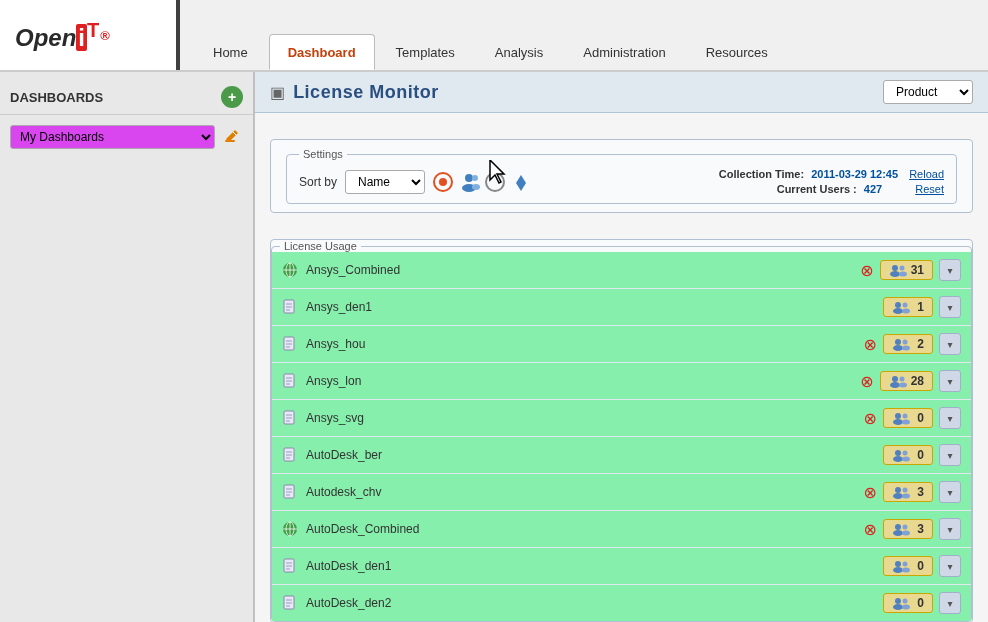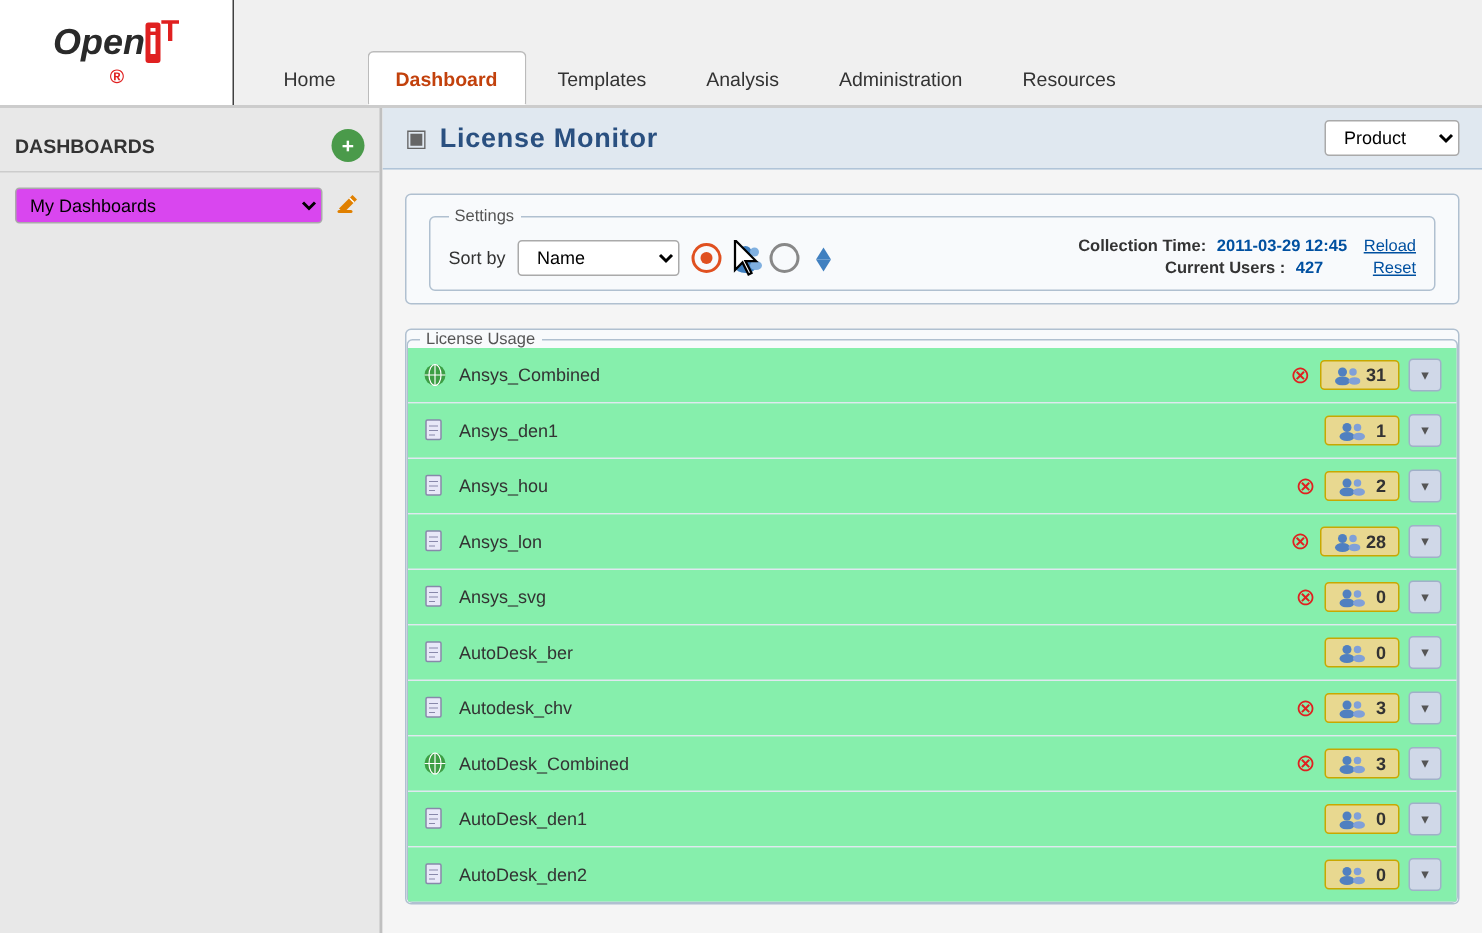--- a/index.html
+++ b/index.html
@@ -1,20 +1,20 @@
 <!DOCTYPE html>
 <html><head>
   <meta charset="utf-8">
   <style>
     * { box-sizing: border-box; margin: 0; padding: 0; }
     body { font-family: Arial, sans-serif; font-size: 12px; background: #d0d0d0; width: 988px; height: 622px; overflow: hidden; }
 
     
     #top-bar { background: #f0f0f0; border-bottom: 2px solid #ccc; display: flex; align-items: stretch; height: 72px; }
-    #logo-area { width: 156px; display: flex; align-items: center; padding: 10px 15px; background: #fff; border-right: 1px solid #404040; flex-direction: column; }
+    #logo-area { width: 180px; display: flex; align-items: center; padding: 10px 15px; background: #fff; border-right: 4px solid #404040; }
 
     #nav { display: flex; align-items: flex-end; padding-left: 14px; flex: 1; }
     .nav-item { padding: 8px 18px; cursor: pointer; font-size: 13px; color: #333; border-top-left-radius: 4px; border-top-right-radius: 4px; border: 1px solid transparent; border-bottom: none; margin-right: 2px; height: 36px; display: flex; align-items: center; }
     .nav-item.active { background: #fff; border-color: #bbb; border-bottom: 1px solid #fff; font-weight: bold; color: #c2410c; }
 
     
     #main { display: flex; height: calc(622px - 72px); }
 
     
     #sidebar { width: 255px; background: #e8e8e8; border-right: 2px solid #c0c0c0; padding: 8px 0; }
@@ -31,21 +31,21 @@
     
     #content-header { background: #e0e8f0; border-bottom: 1px solid #b0c4d8; padding: 8px 15px; display: flex; align-items: center; justify-content: space-between; }
     #page-title-area { display: flex; align-items: center; gap: 8px; }
     #page-icon { color: #666; font-size: 16px; }
     #page-title { font-size: 18px; font-weight: bold; color: #2a5080; letter-spacing: 0.5px; }
     #header-controls { display: flex; align-items: center; gap: 8px; }
     #product-dropdown { padding: 3px 8px; border: 1px solid #aaa; border-radius: 3px; font-size: 12px; background: #fff; cursor: pointer; min-width: 90px; }
     #search-box { padding: 3px 8px; border: 1px solid #aaa; border-radius: 3px; font-size: 12px; width: 160px; color: #999; }
 
     
-    #settings-panel { margin: 16px 15px; border: 1px solid #b0c0d0; border-radius: 4px; background: #f8fafc; padding: 8px 15px; }
+    #settings-panel { margin: 26px 15px; border: 1px solid #b0c0d0; border-radius: 4px; background: #f8fafc; padding: 8px 15px; }
     #settings-row { display: flex; align-items: center; gap: 10px; justify-content: space-between; }
     #sort-row { display: flex; align-items: center; gap: 8px; }
     #sort-label { font-size: 12px; color: #333; }
     #sort-select { padding: 3px 8px; border: 1px solid #aaa; border-radius: 3px; font-size: 12px; background: #fff; width: 100px; }
     #sort-icons { display: flex; align-items: center; gap: 4px; }
     #collection-info { text-align: right; font-size: 11px; color: #333; }
     #collection-time-label { color: #555; }
     #collection-time-value { color: #0050a0; font-weight: bold; }
     #reload-link { color: #0050a0; text-decoration: underline; cursor: pointer; margin-left: 6px; }
     #current-users-label { color: #555; }
@@ -132,21 +132,21 @@
         </select>
       </div>
     </div>
 
     <div id="settings-panel">
       <fieldset style="border:1px solid #b0c0d0; border-radius:4px; padding:8px 12px; background:#f8fafc;">
         <legend style="font-size:11px;color:#555;padding:0 4px;">Settings</legend>
         <div id="settings-row">
           <div id="sort-row">
             <span id="sort-label">Sort by</span>
-            <select id="sort-select" style="padding:3px 8px;border:1px solid #aaa;border-radius:3px;font-size:12px;background:#fff;width:108px;">
+            <select id="sort-select" style="padding:3px 8px;border:1px solid #aaa;border-radius:3px;font-size:12px;background:#fff;width:80px;">
               <option>Name</option>
               <option>Usage</option>
               <option>Alerts</option>
             </select>
 
             <div id="sort-icons">
 
               <div class="radio-circle">
                 <div class="radio-inner"></div>
               </div>

